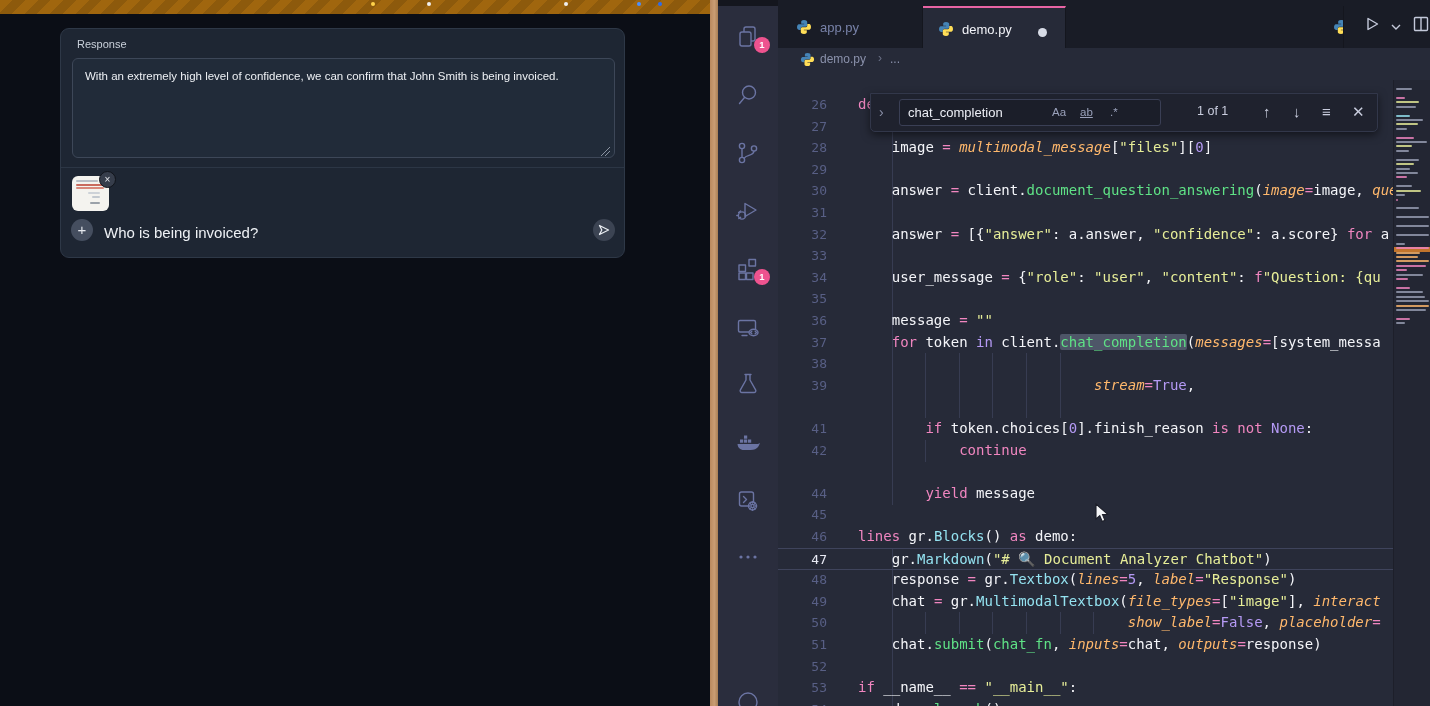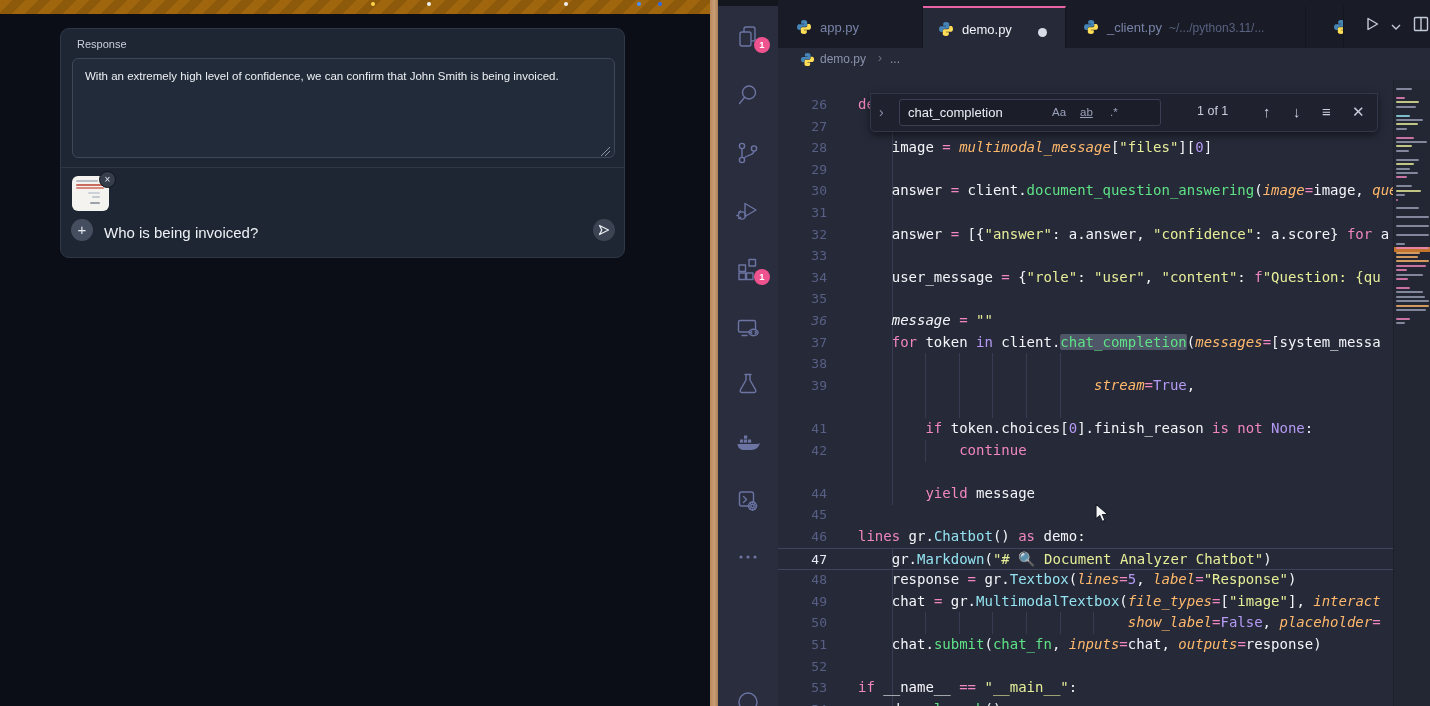--- a/index.html
+++ b/index.html
@@ -230,29 +230,20 @@
         </div>
         <div class="tab active" style="left:145px;width:143px;">
           <span class="pyicon" style="left:15px">
             <svg width="16" height="16" viewBox="0 0 16 16">
                 <path fill="#4584b6" d="M8 1C5.5 1 5.2 2.1 5.2 3v1.7h2.9v.6H3.4C2.4 5.3 1 5.8 1 8.1c0 2.4 1.3 2.9 2.3 2.9h1.4V9.6c0-1 .9-1.9 1.9-1.9h3c.8 0 1.6-.7 1.6-1.6V3c0-.9-.7-2-3.2-2z"></path>
                 <path fill="#ffde57" d="M8 15c2.5 0 2.8-1.1 2.8-2v-1.7H7.9v-.6h4.7c1 0 2.4-.5 2.4-2.8 0-2.4-1.3-2.9-2.3-2.9h-1.4v1.4c0 1-.9 1.9-1.9 1.9h-3c-.8 0-1.6.7-1.6 1.6V13c0 .9.7 2 3.2 2z"></path>
               </svg>
           </span>
           <span class="tlabel" style="left:39px">demo.py</span>
           <span class="dot" style="left:115px"></span>
-        </div>
-        <div class="tab" style="left:290px;width:238px;">
-          <span class="pyicon" style="left:15px">
-            <svg width="16" height="16" viewBox="0 0 16 16">
-                <path fill="#4584b6" d="M8 1C5.5 1 5.2 2.1 5.2 3v1.7h2.9v.6H3.4C2.4 5.3 1 5.8 1 8.1c0 2.4 1.3 2.9 2.3 2.9h1.4V9.6c0-1 .9-1.9 1.9-1.9h3c.8 0 1.6-.7 1.6-1.6V3c0-.9-.7-2-3.2-2z"></path>
-                <path fill="#ffde57" d="M8 15c2.5 0 2.8-1.1 2.8-2v-1.7H7.9v-.6h4.7c1 0 2.4-.5 2.4-2.8 0-2.4-1.3-2.9-2.3-2.9h-1.4v1.4c0 1-.9 1.9-1.9 1.9h-3c-.8 0-1.6.7-1.6 1.6V13c0 .9.7 2 3.2 2z"></path>
-              </svg>
-          </span>
-          <span class="tlabel" style="left:39px"><span>_client.py</span><span class="tdesc">~/.../python3.11/...</span></span>
         </div>
         <div class="tab" style="left:552px;width:14px;overflow:hidden;">
           <span class="pyicon" style="left:3px">
             <svg width="16" height="16" viewBox="0 0 16 16">
                 <path fill="#4584b6" d="M8 1C5.5 1 5.2 2.1 5.2 3v1.7h2.9v.6H3.4C2.4 5.3 1 5.8 1 8.1c0 2.4 1.3 2.9 2.3 2.9h1.4V9.6c0-1 .9-1.9 1.9-1.9h3c.8 0 1.6-.7 1.6-1.6V3c0-.9-.7-2-3.2-2z"></path>
                 <path fill="#ffde57" d="M8 15c2.5 0 2.8-1.1 2.8-2v-1.7H7.9v-.6h4.7c1 0 2.4-.5 2.4-2.8 0-2.4-1.3-2.9-2.3-2.9h-1.4v1.4c0 1-.9 1.9-1.9 1.9h-3c-.8 0-1.6.7-1.6 1.6V13c0 .9.7 2 3.2 2z"></path>
               </svg>
           </span>
         </div>
         <div class="ed-action" style="left:585px">
@@ -305,29 +296,29 @@
         <div class="code-row" style="top: 2px;"><span class="gutter">26</span><span class="ctext"><span></span><span class="tk-kw">def</span></span></div>
             <div class="code-row" style="top: 23.6px;"><span class="gutter">27</span><span class="ctext"><span></span></span></div>
             <div class="code-row" style="top: 45.2px;"><span class="gutter">28</span><span class="ctext"><span>    </span><span class="tk-pl">image </span><span class="tk-kw">=</span><span class="tk-pl"> </span><span class="tk-par">multimodal_message</span><span class="tk-pl">[</span><span class="tk-str">"files"</span><span class="tk-pl">][</span><span class="tk-kw2">0</span><span class="tk-pl">]</span></span></div>
             <div class="code-row" style="top: 66.8px;"><span class="gutter">29</span><span class="ctext"><span></span></span></div>
             <div class="code-row" style="top: 88.4px;"><span class="gutter">30</span><span class="ctext"><span>    </span><span class="tk-pl">answer </span><span class="tk-kw">=</span><span class="tk-pl"> client.</span><span class="tk-fn">document_question_answering</span><span class="tk-pl">(</span><span class="tk-par">image</span><span class="tk-kw">=</span><span class="tk-pl">image, </span><span class="tk-par">que</span></span></div>
             <div class="code-row" style="top: 110px;"><span class="gutter">31</span><span class="ctext"><span></span></span></div>
             <div class="code-row" style="top: 131.6px;"><span class="gutter">32</span><span class="ctext"><span>    </span><span class="tk-pl">answer </span><span class="tk-kw">=</span><span class="tk-pl"> [{</span><span class="tk-str">"answer"</span><span class="tk-pl">: a.answer, </span><span class="tk-str">"confidence"</span><span class="tk-pl">: a.score} </span><span class="tk-kw">for</span><span class="tk-pl"> a</span></span></div>
             <div class="code-row" style="top: 153.2px;"><span class="gutter">33</span><span class="ctext"><span></span></span></div>
             <div class="code-row" style="top: 174.8px;"><span class="gutter">34</span><span class="ctext"><span>    </span><span class="tk-pl">user_message </span><span class="tk-kw">=</span><span class="tk-pl"> {</span><span class="tk-str">"role"</span><span class="tk-pl">: </span><span class="tk-str">"user"</span><span class="tk-pl">, </span><span class="tk-str">"content"</span><span class="tk-pl">: </span><span class="tk-kw">f</span><span class="tk-str">"Question: {qu</span></span></div>
             <div class="code-row" style="top: 196.4px;"><span class="gutter">35</span><span class="ctext"><span></span></span></div>
-            <div class="code-row" style="top: 218px; font-style: italic;"><span class="gutter">36</span><span class="ctext"><span>    </span><span class="tk-pl">message </span><span class="tk-kw">=</span><span class="tk-pl"> </span><span class="tk-str">""</span></span></div>
+            <div class="code-row" style="top: 218px;"><span class="gutter">36</span><span class="ctext"><span>    </span><span class="tk-pl">message </span><span class="tk-kw">=</span><span class="tk-pl"> </span><span class="tk-str">""</span></span></div>
             <div class="code-row" style="top: 239.6px;"><span class="gutter">37</span><span class="ctext"><span>    </span><span class="tk-kw">for</span><span class="tk-pl"> token </span><span class="tk-kw2">in</span><span class="tk-pl"> client.</span><span class="tk-match">chat_completion</span><span class="tk-pl">(</span><span class="tk-par">messages</span><span class="tk-kw">=</span><span class="tk-pl">[system_messa</span></span></div>
             <div class="code-row" style="top: 261.2px;"><span class="gutter">38</span></div>
             <div class="code-row" style="top: 282.8px;"><span class="gutter">39</span><span class="ctext"><span>                            </span><span class="tk-par">stream</span><span class="tk-kw">=</span><span class="tk-kw2">True</span><span class="tk-pl">,</span></span></div>
             <div class="code-row" style="top: 326px;"><span class="gutter">41</span><span class="ctext"><span>        </span><span class="tk-kw">if</span><span class="tk-pl"> token.choices[</span><span class="tk-kw2">0</span><span class="tk-pl">].finish_reason </span><span class="tk-kw">is</span><span class="tk-pl"> </span><span class="tk-kw">not</span><span class="tk-pl"> </span><span class="tk-kw2">None</span><span class="tk-pl">:</span></span></div>
             <div class="code-row" style="top: 347.6px;"><span class="gutter">42</span><span class="ctext"><span>            </span><span class="tk-kw">continue</span></span></div>
             <div class="code-row" style="top: 390.8px;"><span class="gutter">44</span><span class="ctext"><span>        </span><span class="tk-kw">yield</span><span class="tk-pl"> message</span></span></div>
             <div class="code-row" style="top: 412.4px;"><span class="gutter">45</span><span class="ctext"><span></span></span></div>
-            <div class="code-row" style="top: 434px;"><span class="gutter">46</span><span class="ctext"><span></span><span class="tk-kw">lines</span><span class="tk-pl"> gr.</span><span class="tk-cls">Chatbot</span><span class="tk-pl">() </span><span class="tk-kw">as</span><span class="tk-pl"> demo:</span></span></div>
+            <div class="code-row" style="top: 434px;"><span class="gutter">46</span><span class="ctext"><span></span><span class="tk-kw">lines</span><span class="tk-pl"> gr.</span><span class="tk-cls">Blocks</span><span class="tk-pl">() </span><span class="tk-kw">as</span><span class="tk-pl"> demo:</span></span></div>
             <div class="code-row cur" style="top: 455.6px;"><span class="gutter">47</span><span class="ctext"><span>    </span><span class="tk-pl">gr.</span><span class="tk-cls">Markdown</span><span class="tk-pl">(</span><span class="tk-str">"# 🔍 Document Analyzer Chatbot"</span><span class="tk-pl">)</span></span></div>
             <div class="code-row" style="top: 477.2px;"><span class="gutter">48</span><span class="ctext"><span>    </span><span class="tk-pl">response </span><span class="tk-kw">=</span><span class="tk-pl"> gr.</span><span class="tk-cls">Textbox</span><span class="tk-pl">(</span><span class="tk-par">lines</span><span class="tk-kw">=</span><span class="tk-kw2">5</span><span class="tk-pl">, </span><span class="tk-par">label</span><span class="tk-kw">=</span><span class="tk-str">"Response"</span><span class="tk-pl">)</span></span></div>
             <div class="code-row" style="top: 498.8px;"><span class="gutter">49</span><span class="ctext"><span>    </span><span class="tk-pl">chat </span><span class="tk-kw">=</span><span class="tk-pl"> gr.</span><span class="tk-cls">MultimodalTextbox</span><span class="tk-pl">(</span><span class="tk-par">file_types</span><span class="tk-kw">=</span><span class="tk-pl">[</span><span class="tk-str">"image"</span><span class="tk-pl">], </span><span class="tk-par">interact</span></span></div>
             <div class="code-row" style="top: 520.4px;"><span class="gutter">50</span><span class="ctext"><span>                                </span><span class="tk-par">show_label</span><span class="tk-kw">=</span><span class="tk-kw2">False</span><span class="tk-pl">, </span><span class="tk-par">placeholder</span><span class="tk-kw">=</span></span></div>
             <div class="code-row" style="top: 542px;"><span class="gutter">51</span><span class="ctext"><span>    </span><span class="tk-pl">chat.</span><span class="tk-fn">submit</span><span class="tk-pl">(</span><span class="tk-fn">chat_fn</span><span class="tk-pl">, </span><span class="tk-par">inputs</span><span class="tk-kw">=</span><span class="tk-pl">chat, </span><span class="tk-par">outputs</span><span class="tk-kw">=</span><span class="tk-pl">response)</span></span></div>
             <div class="code-row" style="top: 563.6px;"><span class="gutter">52</span><span class="ctext"><span></span></span></div>
             <div class="code-row" style="top: 585.2px;"><span class="gutter">53</span><span class="ctext"><span></span><span class="tk-kw">if</span><span class="tk-pl"> __name__ </span><span class="tk-kw">==</span><span class="tk-pl"> </span><span class="tk-str">"__main__"</span><span class="tk-pl">:</span></span></div>
             <div class="code-row" style="top: 606.8px;"><span class="gutter">54</span><span class="ctext"><span>    </span><span class="tk-pl">demo.</span><span class="tk-fn">launch</span><span class="tk-pl">()</span></span></div>
             <div class="code-row" style="top: 628.4px;"><span class="gutter">55</span><span class="ctext"><span></span></span></div>
           </div>

